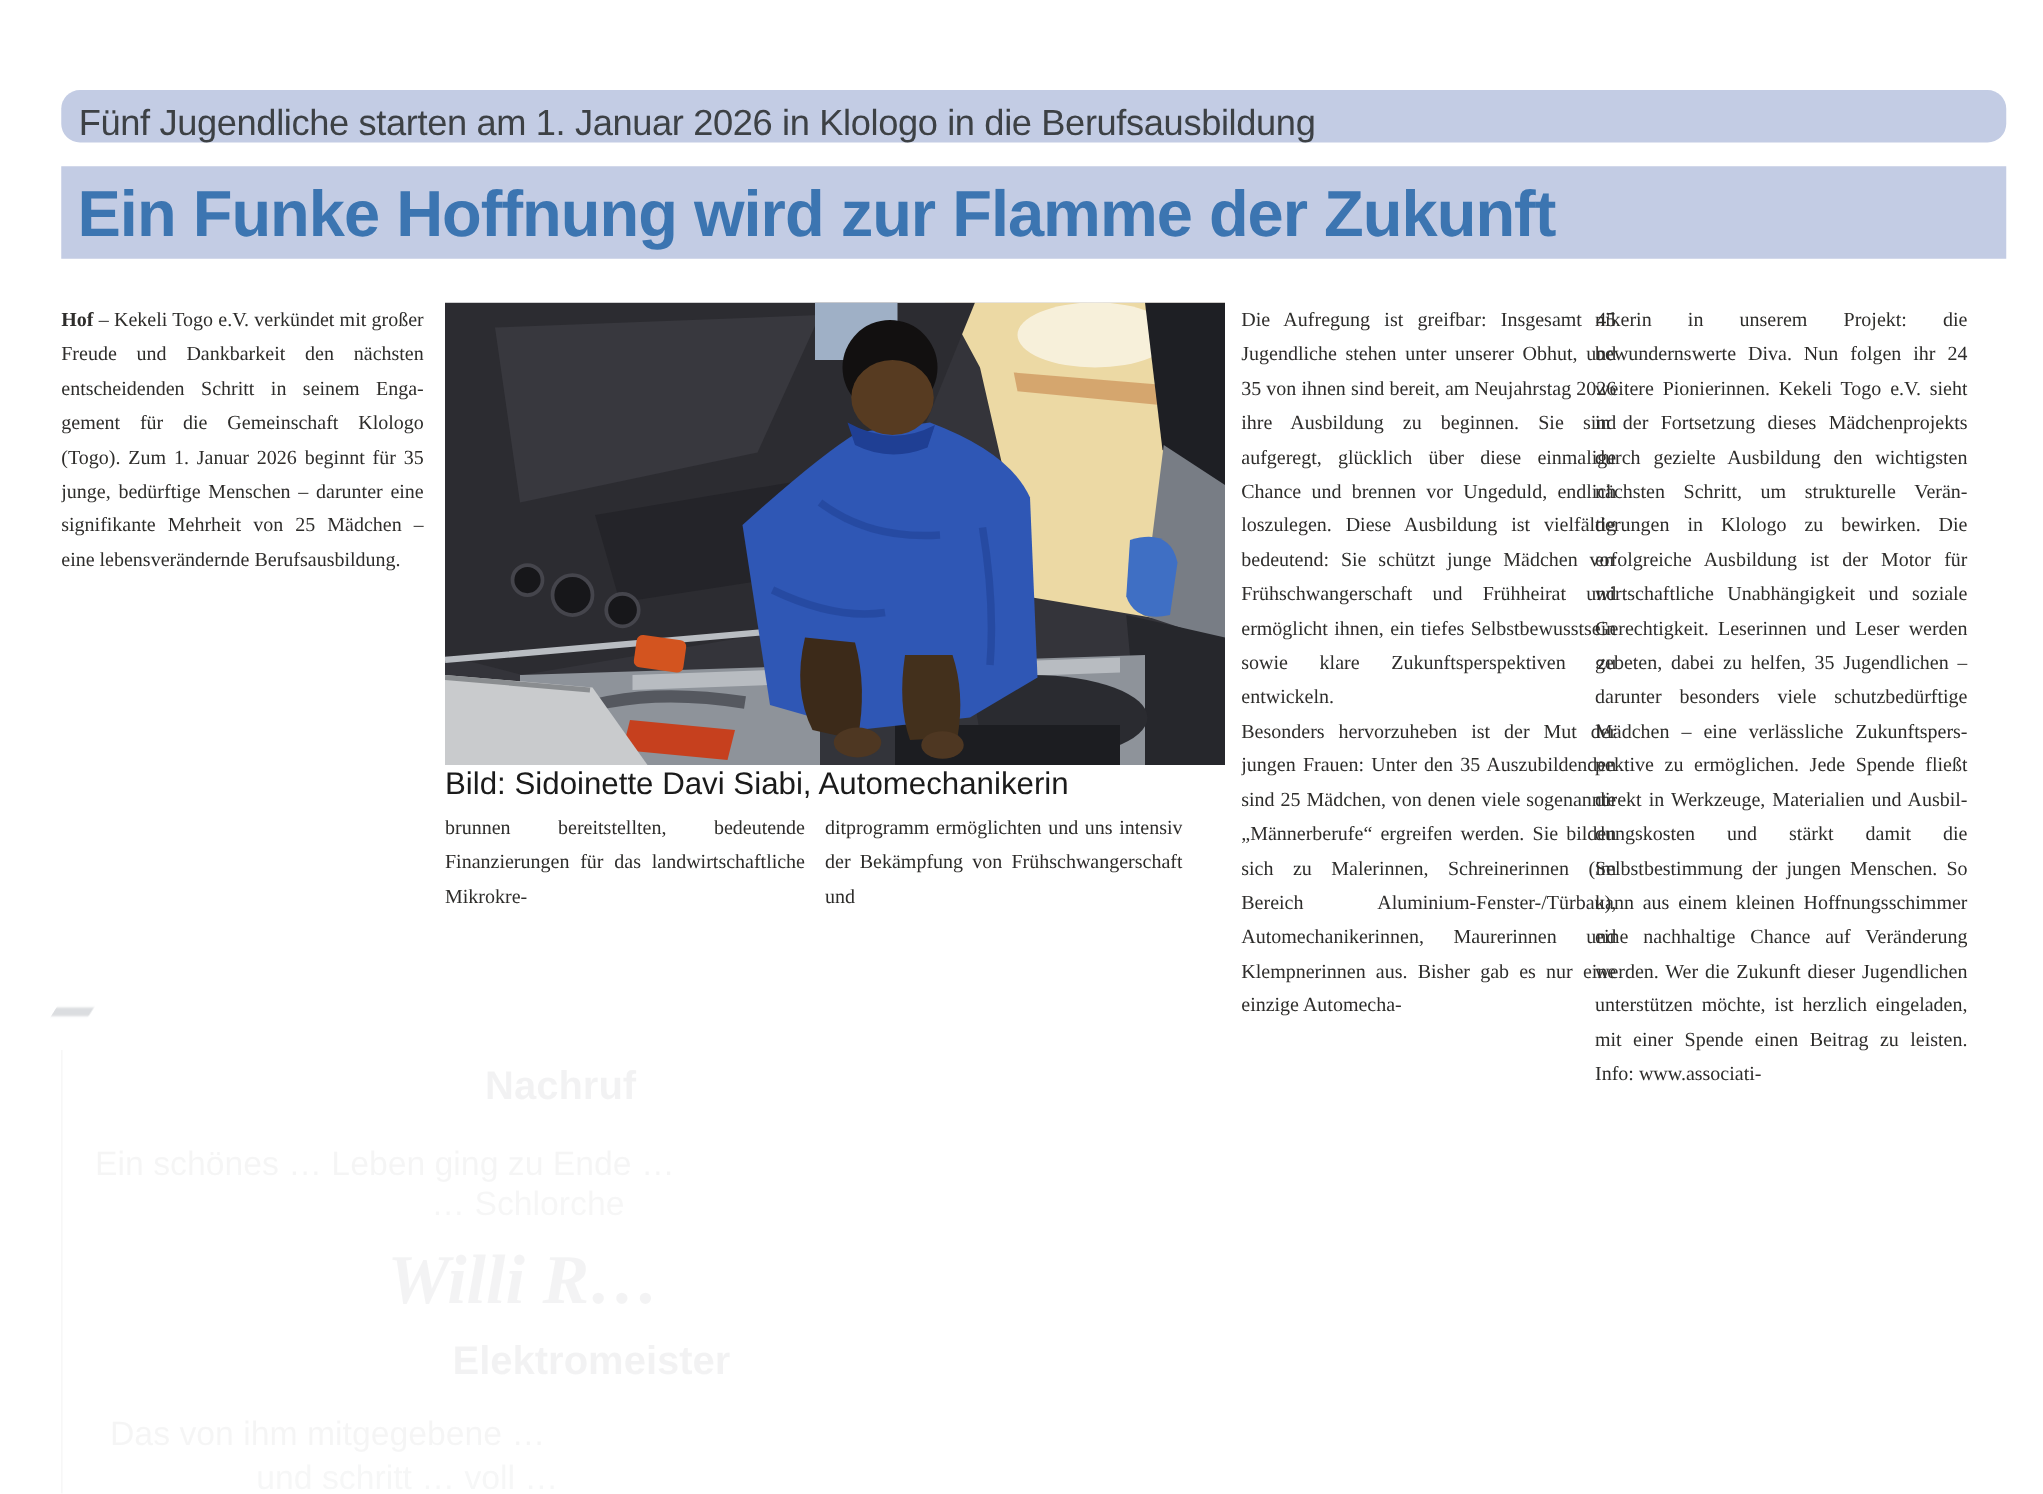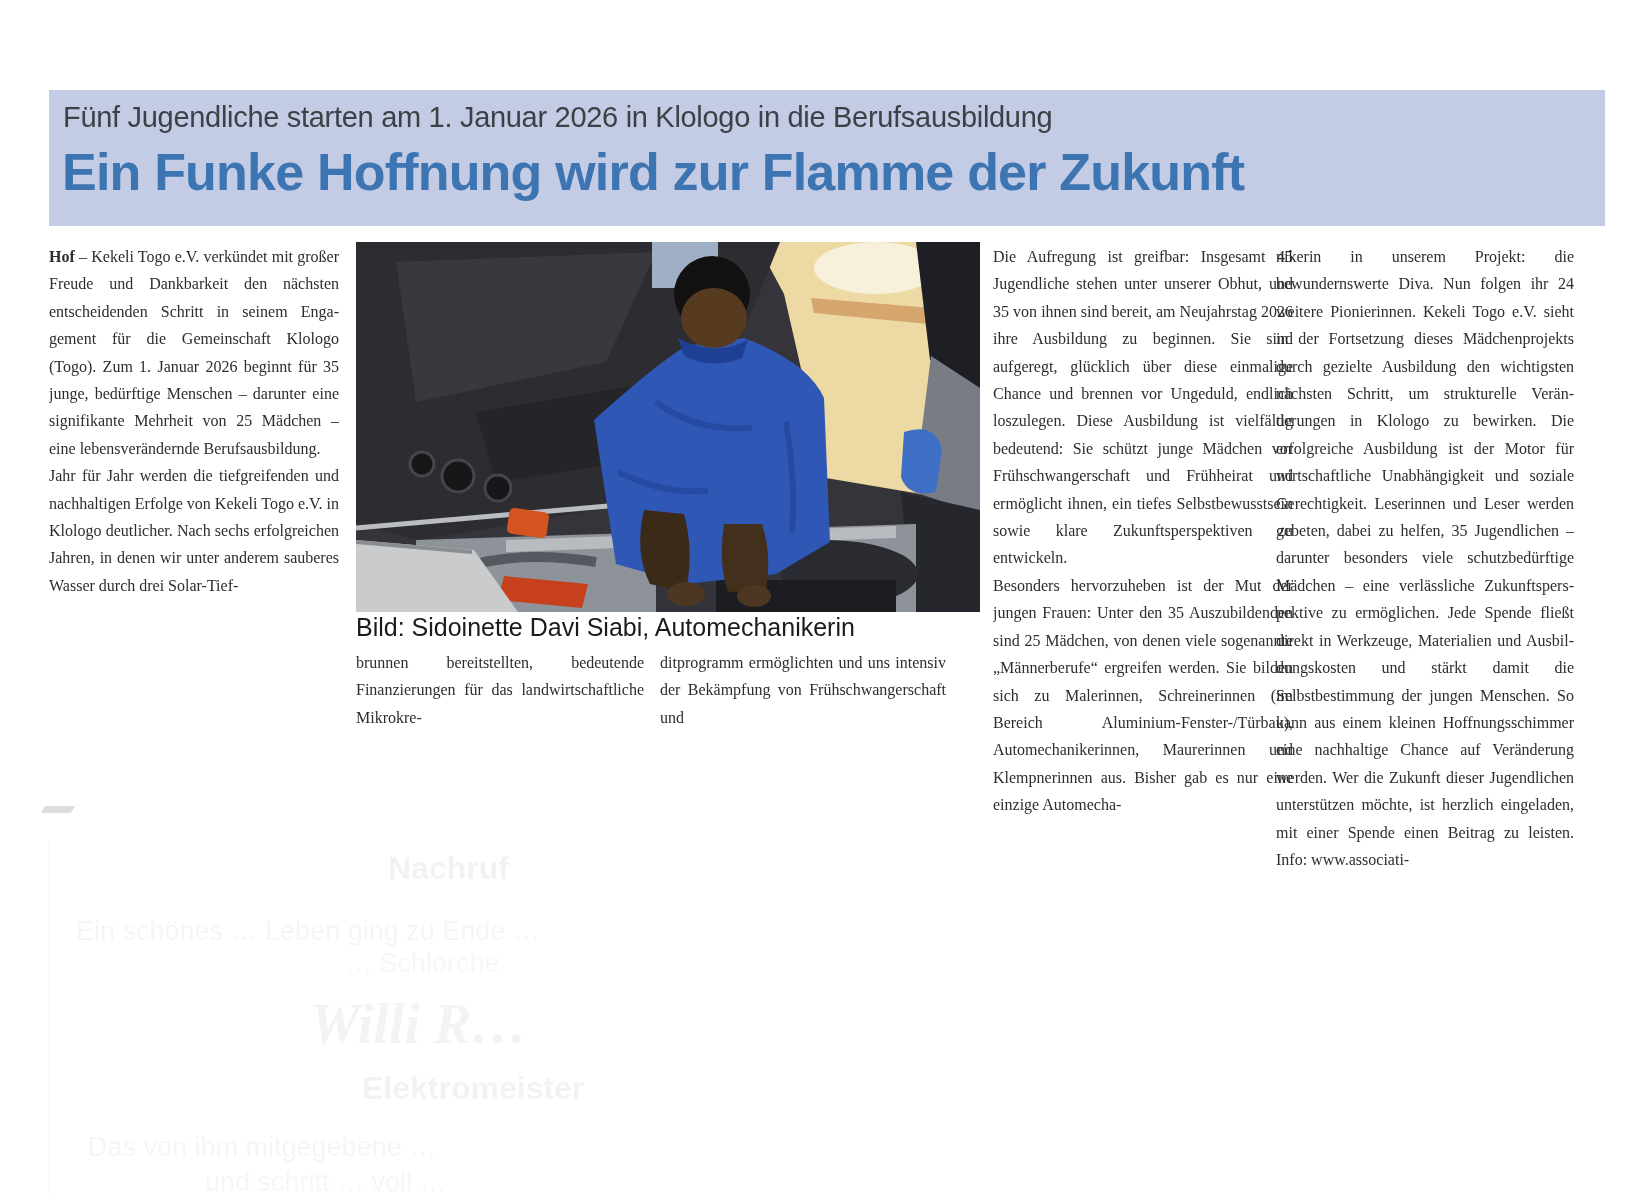--- a/index.html
+++ b/index.html
@@ -1,20 +1,20 @@
 <!DOCTYPE html>
 <html lang="de"><head>
 <meta charset="utf-8">
 <style>
   html,body{margin:0;padding:0;background:#ffffff;}
   .page{position:relative;width:1634px;height:1195px;background:#ffffff;overflow:hidden;
         font-family:"Liberation Sans",sans-serif;}
   .band{position:absolute;left:49px;width:1556px;background:#c3cce4;}
-  #kicker-band{top:90px;height:53px;}
-  #headline-band{top:133px;height:93px;}
+  #kicker-band{top:72px;height:42px;border-radius:15px;}
+  #headline-band{top:133px;height:74px;}
   .kicker-text{position:absolute;left:14px;top:0;line-height:55px;font-size:29px;
         letter-spacing:-0.3px;color:#3d4145;white-space:nowrap;}
   .headline-text{position:absolute;left:13px;top:0;margin:0;line-height:78px;font-size:52px;
         font-weight:bold;letter-spacing:-0.8px;color:#3c75b1;white-space:nowrap;}
   .col{position:absolute;color:#2e2d2b;font-family:"Liberation Serif",serif;
         font-size:16px;line-height:27.4px;overflow:hidden;}
   .col p{margin:0;text-align:justify;hyphens:manual;-webkit-hyphens:manual;}
   #col1{left:49px;top:243px;width:290px;height:500px;}
   #col2a{left:356px;top:649px;width:288px;height:88px;}
   #col2b{left:660px;top:649px;width:286px;height:88px;}
@@ -92,21 +92,20 @@
       <ellipse cx="398" cy="354" rx="17" ry="11" fill="#4e3722"></ellipse>
 
       <path d="M0,298 L118,308 L162,370 L0,370 Z" fill="#c9cbcd"></path>
       <path d="M0,300 L116,310" stroke="#8a8d90" stroke-width="4" fill="none"></path>
     </svg>
   </figure>
   <figcaption id="caption">Bild: Sidoinette Davi Siabi, Automechanikerin</figcaption>
 
   <div class="col" id="col1">
       <p><strong>Hof </strong>– Kekeli Togo e.V. verkündet mit großer Freude und Dank­barkeit den nächsten entschei­denden Schritt in seinem Enga­gement für die Gemeinschaft Klologo (Togo). Zum 1. Januar 2026 beginnt für 35 junge, bedürftige Menschen – darunter eine signifikante Mehrheit von 25 Mädchen – eine lebensverän­dernde Berufsausbildung.</p>
-      <p>Jahr für Jahr werden die tiefgrei­fenden und nachhaltigen Erfol­ge von Kekeli Togo e.V. in Klolo­go deutlicher. Nach sechs erfolgreichen Jahren, in denen wir unter anderem sauberes Wasser durch drei Solar-Tief-</p>
     </div>
   <div class="col" id="col2b">
       <p>ditprogramm ermöglichten und uns intensiv der Bekämpfung von Frühschwangerschaft und</p>
     </div>
   <div class="col" id="col2a">
       <p>brunnen bereitstellten, bedeu­tende Finanzierungen für das landwirtschaftliche Mikrokre-</p>
     </div>
   <div class="col" id="col3">
       <p>Die Aufregung ist greifbar: Insgesamt 45 Jugendliche ste­hen unter unserer Obhut, und 35 von ihnen sind bereit, am Neu­jahrstag 2026 ihre Ausbildung zu beginnen. Sie sind aufgeregt, glücklich über diese einmalige Chance und brennen vor Unge­duld, endlich loszulegen. Diese Ausbildung ist vielfältig bedeu­tend: Sie schützt junge Mäd­chen vor Frühschwangerschaft und Frühheirat und ermöglicht ihnen, ein tiefes Selbstbewusst­sein sowie klare Zukunftspers­pektiven zu entwickeln.</p>
       <p>Besonders hervorzuheben ist der Mut der jungen Frauen: Unter den 35 Auszubildenden sind 25 Mädchen, von denen viele sogenannte „Männerberu­fe“ ergreifen werden. Sie bilden sich zu Malerinnen, Schreine­rinnen (im Bereich Aluminium-Fenster-/Türbau), Automecha­nikerinnen, Maurerinnen und Klempnerinnen aus. Bisher gab es nur eine einzige Automecha-</p>

